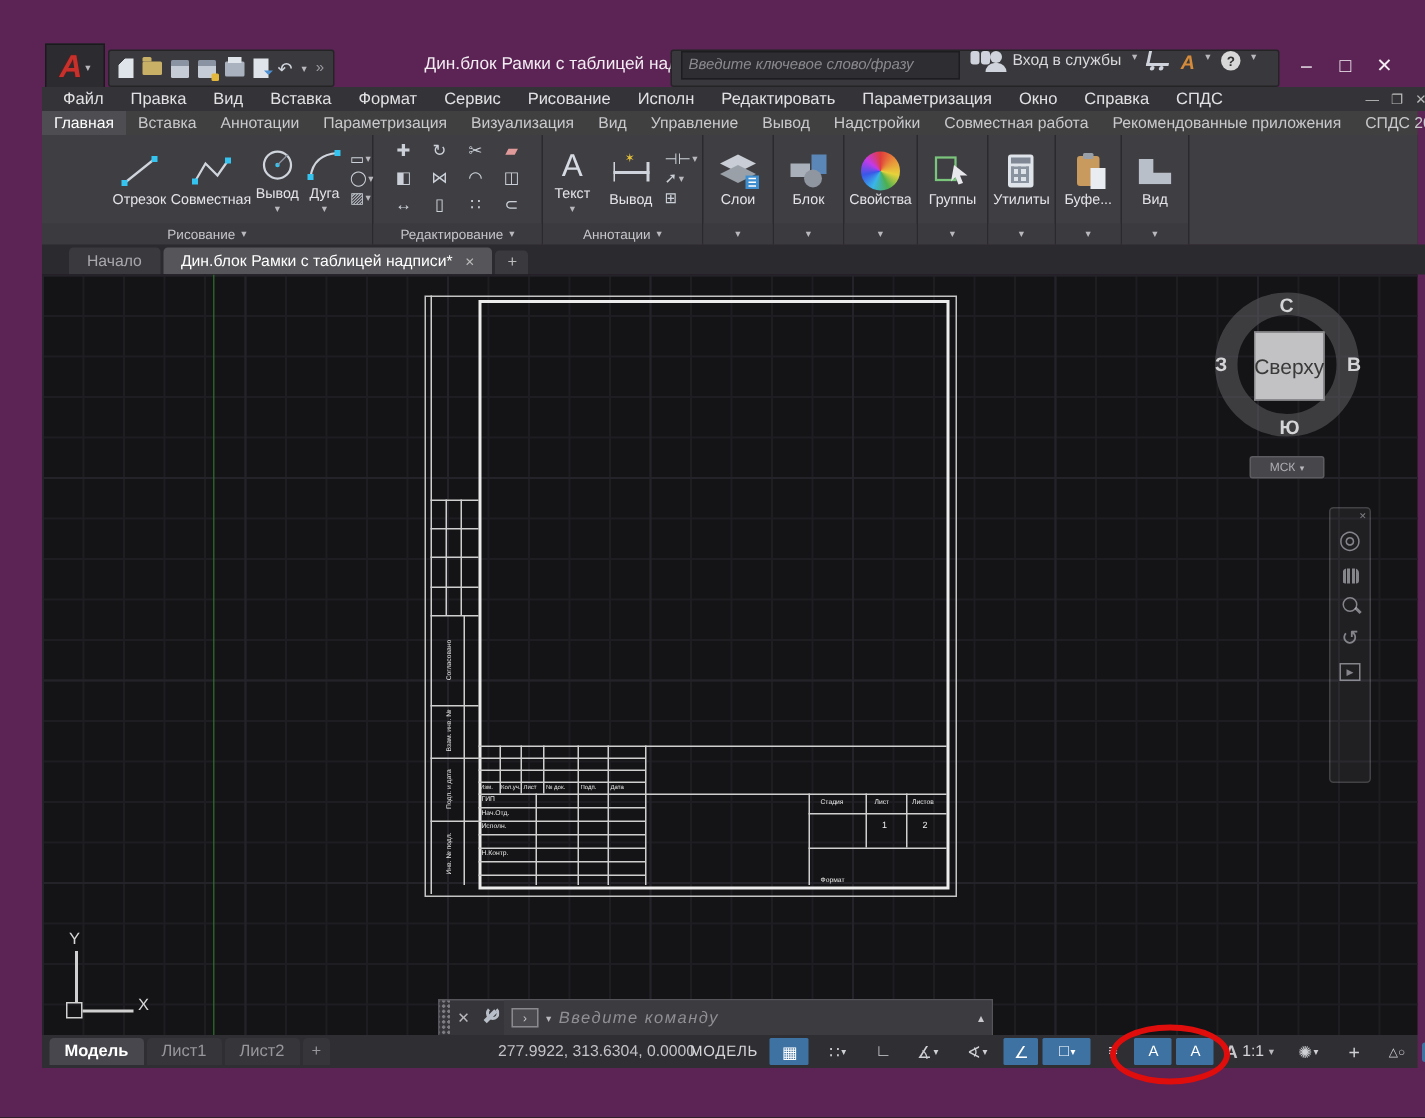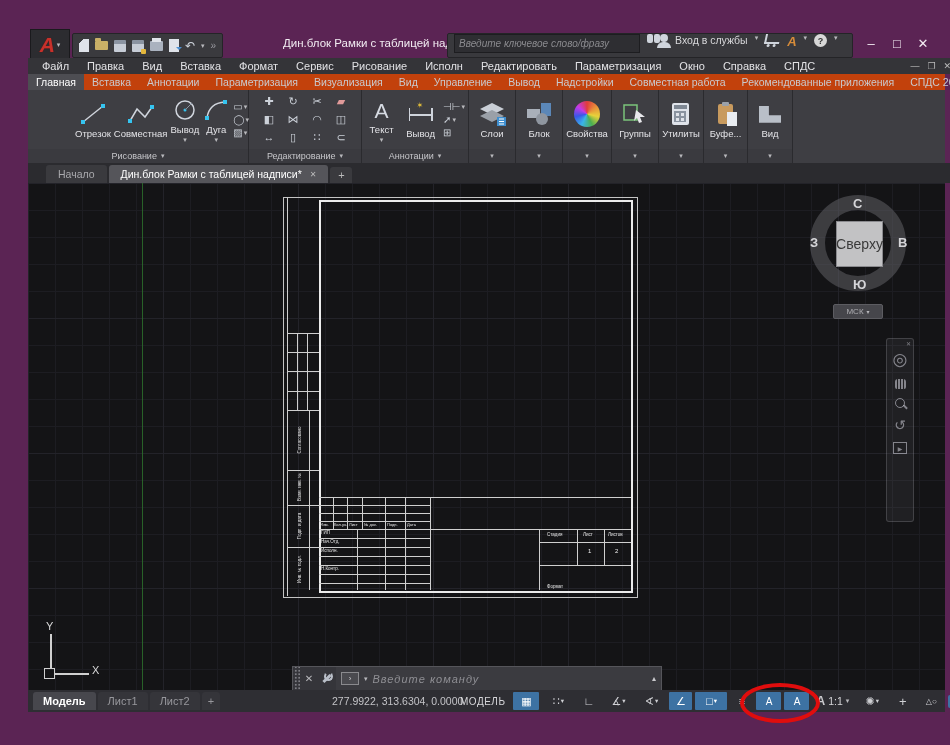--- a/index.html
+++ b/index.html
@@ -33,21 +33,21 @@
   .i-cart::after{content:"";position:absolute;bottom:-5px;left:1px;width:3px;height:3px;background:#cfd4dc;border-radius:50%;box-shadow:6px 0 0 #cfd4dc;}
   .i-exA{color:#d58b3a;font-weight:bold;font-style:italic;font-size:13px;}
   .i-help{width:13px;height:13px;border-radius:50%;background:#d8d8d8;color:#333;font-size:9px;font-weight:bold;display:flex;align-items:center;justify-content:center;}
   .winbtn{font-size:13px;color:#f3ecf2;width:26px;text-align:center;}
   .dd{font-size:7px;color:#b9b9bd;}
   
   .menubar{left:28px;top:58px;width:917px;height:16px;background:#343438;display:flex;align-items:center;gap:18px;padding-left:14px;font-size:11px;color:#e2e2e5;}
   .menubar span{white-space:nowrap;}
   .mdi{position:absolute;right:8px;top:0;height:16px;display:flex;gap:8px;align-items:center;font-size:9px;color:#bbb;}
   
-  .rtabs{left:28px;top:74px;width:917px;height:16px;background:#c2410c;display:flex;align-items:flex-end;font-size:10.5px;color:#c9c9cd;}
+  .rtabs{left:28px;top:74px;width:917px;height:16px;background:#404040;display:flex;align-items:flex-end;font-size:10.5px;color:#c9c9cd;}
   .rtab{padding:2px 8px 2px;white-space:nowrap;}
   .rtab.active{background:#4d4d52;color:#fff;}
   .rbody{left:28px;top:90px;width:917px;height:73px;display:flex;gap:1px;background:#2a2a2e;}
   .panel{background:#3e3e43;display:flex;flex-direction:column;}
   .pcontent{flex:1;display:flex;align-items:center;justify-content:center;gap:3px;padding:1px 3px;}
   .plabel{height:14px;font-size:9px;color:#c6c6ca;display:flex;align-items:center;justify-content:center;gap:4px;background:#3a3a3f;}
   .bigbtn{display:flex;flex-direction:column;align-items:center;justify-content:flex-start;font-size:9.5px;color:#e4e4e8;line-height:1.1;text-align:center;}
   .bicon{height:30px;display:flex;align-items:center;justify-content:center;}
   .smallcol{display:flex;flex-direction:column;justify-content:center;gap:3px;}
   .sbtn{font-size:10px;color:#ccd1d9;line-height:1;display:flex;align-items:center;gap:1px;}

